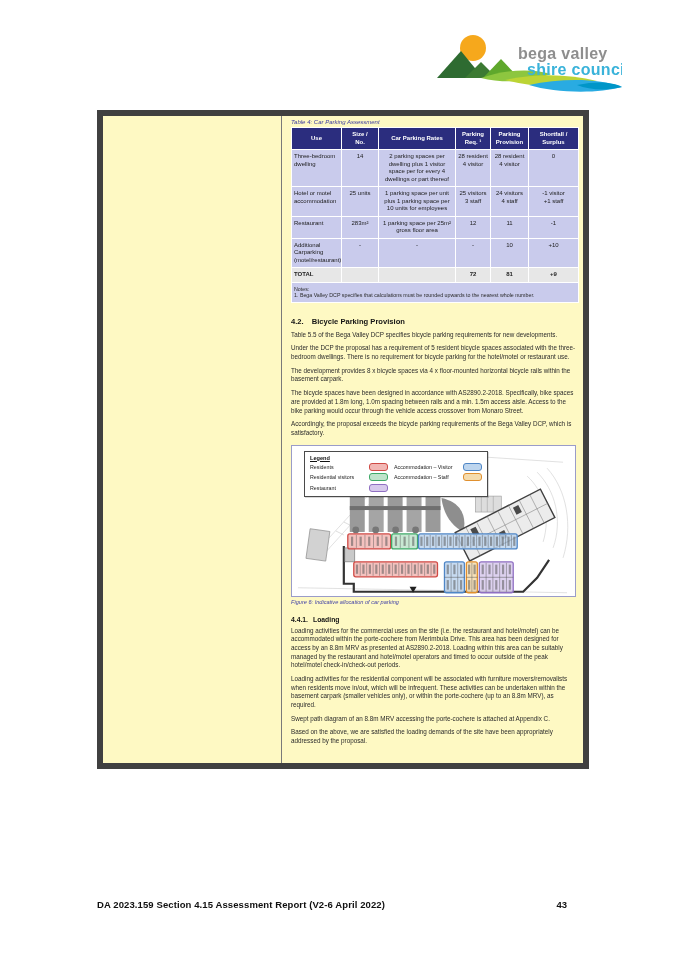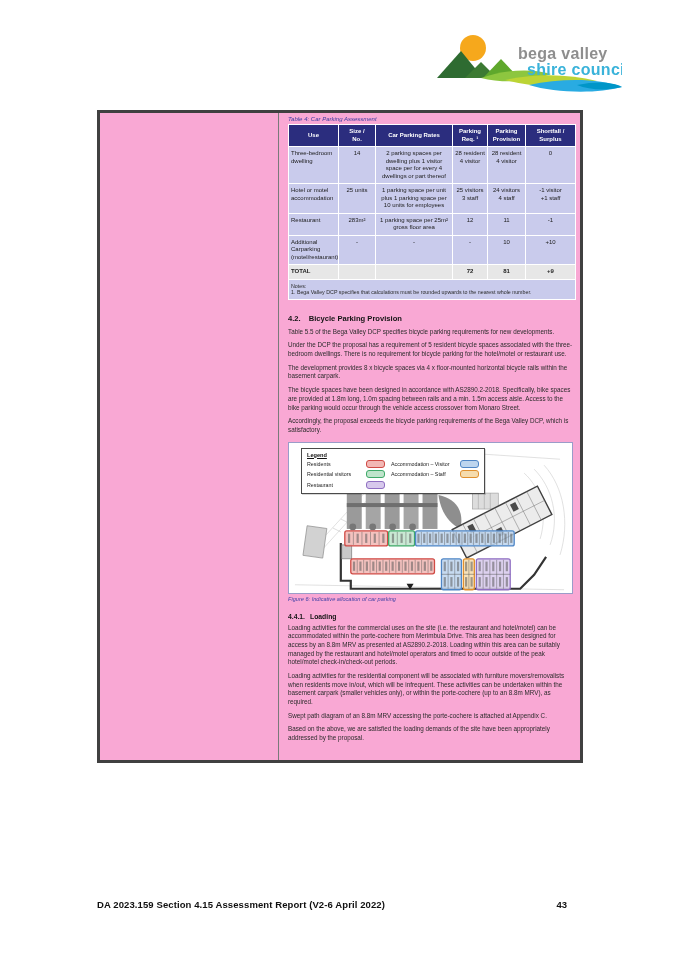--- a/index.html
+++ b/index.html
@@ -3,21 +3,21 @@
 <meta charset="utf-8">
 <style>
   html,body{margin:0;padding:0;background:#ffffff;}
   body{width:675px;height:953px;position:relative;font-family:"Liberation Sans",sans-serif;overflow:hidden;}
   .page{position:absolute;inset:0;background:#fff;}
 
   
   .logo{position:absolute;left:437px;top:30px;width:185px;height:66px;}
 
   
-  .outer-box{position:absolute;left:97px;top:110px;width:480px;height:647px;border:3px solid #404040;background:#f9a8d4;}
+  .outer-box{position:absolute;left:97px;top:110px;width:480px;height:647px;border:6px solid #404040;background:#fef9c3;}
   .left-cell{position:absolute;left:0;top:0;width:178px;height:647px;border-right:1px solid #7a7a7a;}
   .content{position:absolute;left:188px;top:2px;width:289px;}
 
   .table-caption{font-size:6px;font-style:italic;color:#3b3ba0;margin:1px 0 2px 0;}
 
   table.parking{width:287px;border-collapse:collapse;table-layout:fixed;}
   table.parking th{background:#2b2d7e;color:#ffffff;font-size:6px;font-weight:bold;padding:3px 2px;border:1px solid #ffffff;text-align:center;vertical-align:middle;line-height:1.25;}
   table.parking td{background:#c9cbec;font-size:6px;color:#1c1c1c;padding:3px 2px;border:1px solid #ffffff;text-align:center;vertical-align:top;line-height:1.25;}
   table.parking td.cell-left{text-align:left;}
   table.parking tr.total-row td{background:#e7e7e7;font-weight:bold;}

